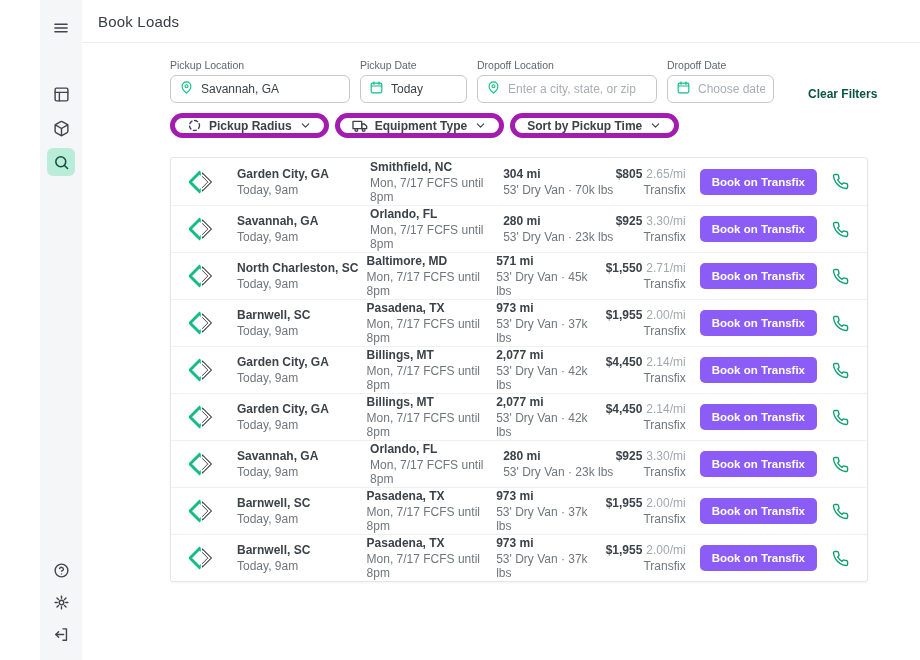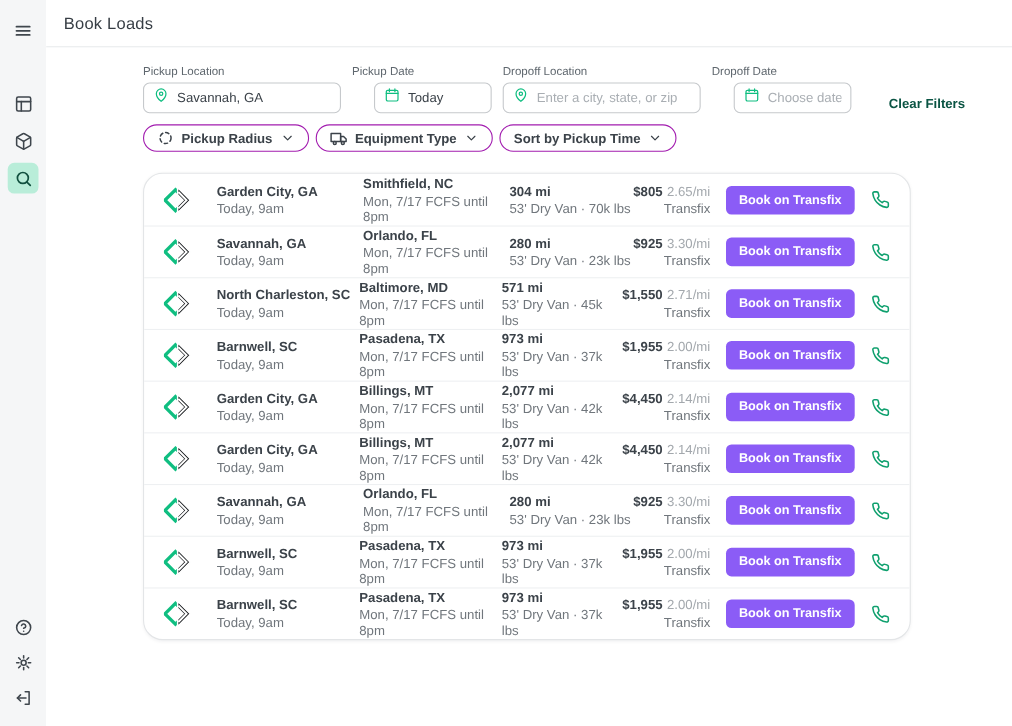--- a/index.html
+++ b/index.html
@@ -1,18 +1,18 @@
 <!DOCTYPE html>
 <html><head>
 <meta charset="utf-8">
 <style>
   * { margin:0; padding:0; box-sizing:border-box; }
   html,body { width:920px; height:660px; background:#fff; overflow:hidden;
     font-family:"Liberation Sans","DejaVu Sans",sans-serif; color:#3b4249; }
-  .app { display:flex; width:920px; height:660px; }
+  .app { display:flex; width:920px; height:660px;padding-left:40px; }
 
   
   .sidebar { width:42px; background:#f5f6f7; display:flex; flex-direction:column;
     align-items:center; padding-top:14px; flex-shrink:0; }
   .icon-btn { width:28px; height:28px; border-radius:6px; display:flex; align-items:center;
     justify-content:center; color:#3f464d; cursor:pointer; background:transparent; border:none; }
   .icon-btn svg { display:block; }
   .icon-btn.active { background:#b9edd9; color:#11503f; }
   .nav-top { display:flex; flex-direction:column; gap:6px; margin-top:38px; }
   .nav-bottom { display:flex; flex-direction:column; gap:4px; margin-top:auto; margin-bottom:12px; }
@@ -28,32 +28,32 @@
   
   .filter-row { display:flex; align-items:flex-start; }
   .filter-group { margin-right:10px; }
   .filter-label { font-size:10.5px; color:#5f676e; margin-bottom:4px; }
   .input-box { height:28px; border:1px solid #c6c9cc; border-radius:6px; display:flex;
     align-items:center; padding:0 8px; background:#fff; }
   .input-box svg { flex-shrink:0; margin-right:7px; color:#10be81; }
   .input-box input { border:none; outline:none; width:100%; font-size:12px; color:#3b4249;
     font-family:inherit; background:transparent; }
   .input-box input::placeholder { color:#a9aeb3; }
-  .w-loc { width:180px; } .w-date { width:107px;margin-left:20px; }
+  .w-loc { width:180px; } .w-date { width:107px; }
   .clear-filters { margin-left:24px; margin-top:28px; font-size:12px; font-weight:bold;
     color:#0a5443; cursor:pointer; background:none; border:none; font-family:inherit; }
 
   .pill-row { display:flex; gap:6px; margin-top:10px; }
   .pill { display:flex; align-items:center; gap:7px; height:25px; padding:0 12px;
-    border:1px solid #a21caf; border-radius:999px; background:#fff; font-size:12px;
+    border:5px solid #a21caf; border-radius:999px; background:#fff; font-size:12px;
     font-weight:600; color:#3b4249; cursor:pointer; font-family:inherit; }
   .pill svg { display:block; color:#3b4249; }
 
   
-  .card { margin-top:19px; width:698px; border:1px solid #e3e5e7; border-radius:18px;
+  .card { margin-top:19px; width:698px; border:1px solid #e3e5e7; border-radius:3px;
     background:#fff; box-shadow:0 1px 3px rgba(16,24,32,.05); overflow:hidden; }
   .load-row { height:47px; display:flex; align-items:center; padding:0 18px; }
   .load-row + .load-row { border-top:1px solid #eef0f2; }
   .logo-wrap { width:30px; height:30px; margin-right:18px; flex-shrink:0; }
   .col { display:flex; flex-direction:column; gap:2px; }
   .col-pickup { width:142px; } .col-dropoff { width:142px; } .col-miles { width:120px; }
   .col-price { flex:1; align-items:flex-end; text-align:right; }
   .line-main { font-size:12px; font-weight:bold; color:#3b4249; }
   .line-sub { font-size:12px; color:#70767c; }
   .price-line { font-size:12px; }

